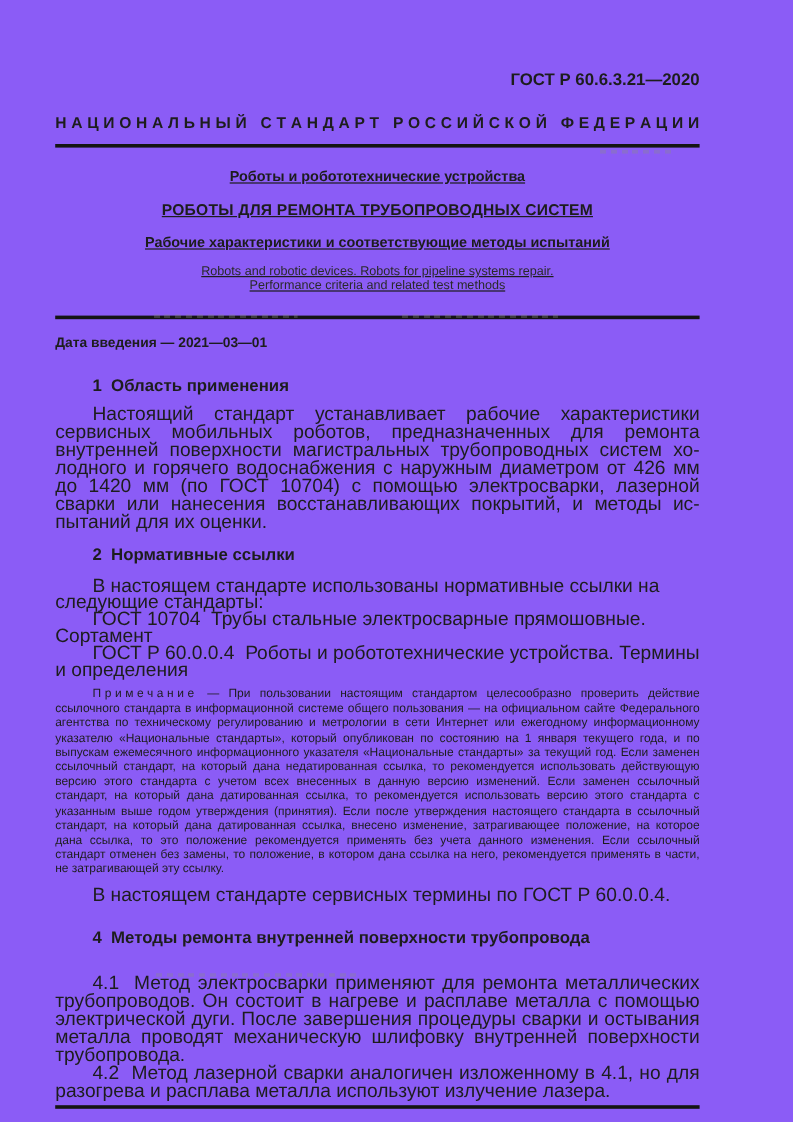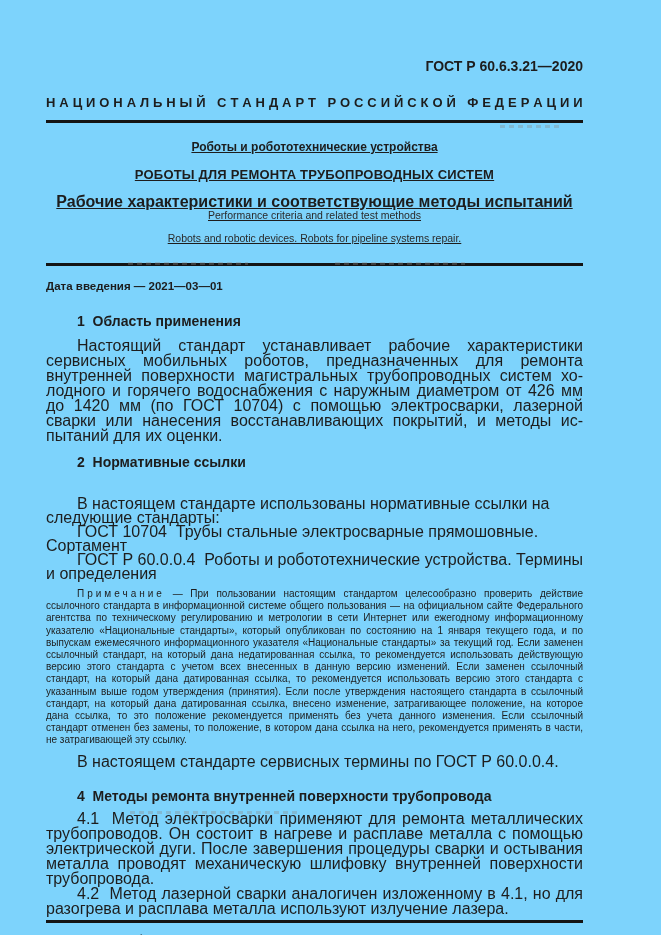--- a/index.html
+++ b/index.html
@@ -2,54 +2,54 @@
 <html lang="ru"><head>
 <meta charset="utf-8">
 <style>
   html, body { margin: 0; padding: 0; background: #ffffff; }
   .page {
     position: relative;
     width: 661px;
     height: 935px;
     box-sizing: border-box;
     padding: 58px 78px 0 46px;
-    background: #7dd3fc;
+    background: #8b5cf6;
     font-family: "Liberation Sans", sans-serif;
     color: #1d1d1d;
     overflow: hidden;
   }
   .doc-code { text-align: right; font-weight: bold; font-size: 14px; line-height: 16px; }
   .fed-header { margin-top: 21px; font-weight: bold; font-size: 13px; line-height: 16px; white-space: nowrap; }
   .letterjust { display: flex; justify-content: space-between; }
   .rule { height: 3px; background: #141414; }
   .rule1 { margin-top: 9px; }
   .rule2 { margin-top: 19px; }
   .rule3 { margin-top: 4px; }
   .title-block { text-align: center; text-decoration: underline; }
   .subject { margin-top: 17px; font-weight: bold; font-size: 12px; line-height: 14px; }
   .main-title { margin-top: 13px; font-weight: bold; font-size: 13px; line-height: 15px; letter-spacing: 0.2px; }
-  .subtitle { margin-top: 13px; font-weight: bold; font-size: 16px; line-height: 14px; }
+  .subtitle { margin-top: 13px; font-weight: bold; font-size: 12px; line-height: 14px; }
   .en-title { font-size: 10.5px; line-height: 12px; color: #2a2a2a; }
   .en-first { margin-top: 11px; }
   .date { margin-top: 13px; text-align: left; font-weight: bold; font-size: 11.5px; line-height: 14px; }
   .sec-h { margin: 0; padding-left: 31px; font-weight: bold; font-size: 14px; line-height: 17px; }
   .h-scope { margin-top: 20px; }
   .h-refs { margin-top: 11px; }
   .h-terms { margin-top: 10px; }
   .h-methods { margin-top: 19px; }
   .body { margin: 0; font-size: 16px; line-height: 15px; }
   .ind { text-indent: 31px; }
   .just { text-align: justify; }
   .p-scope { margin-top: 8px; }
   .refline { line-height: 14px; }
-  .refintro { margin-top: 26px; }
+  .refintro { margin-top: 11px; }
   .p-terms { margin-top: 8px; line-height: 14px; }
   .note { margin: 7px 0 0 0; font-size: 10px; line-height: 12.2px; text-align: justify; text-indent: 31px; }
   .note-label { letter-spacing: 3px; }
-  .p41 { margin-top: 6px; }
+  .p41 { margin-top: 22px; }
   .p42 { margin-top: 0; }
   .edition { margin-top: 9px; font-weight: bold; font-size: 11.5px; line-height: 14px; padding-left: 32px; }
   .page-num { margin-top: 2px; text-align: right; font-size: 12px; line-height: 14px; }
   .artifact {
     position: absolute;
     height: 3px;
     opacity: 0.35;
     filter: blur(0.6px);
     background: repeating-linear-gradient(90deg, #8a8a8a 0 5px, transparent 5px 9px);
   }
@@ -109,22 +109,22 @@
       <span>И</span>
       <span>И</span>
     </div>
 
   <div class="rule rule1"></div>
 
   <div class="title-block">
     <div class="subject">Роботы и робототехнические устройства</div>
     <div class="main-title">РОБОТЫ ДЛЯ РЕМОНТА ТРУБОПРОВОДНЫХ СИСТЕМ</div>
     <div class="subtitle">Рабочие характеристики и соответствующие методы испытаний</div>
+    <div class="en-title en-first">Robots and robotic devices. Robots for pipeline systems repair.</div>
     <div class="en-title">Performance criteria and related test methods</div>
-    <div class="en-title en-first">Robots and robotic devices. Robots for pipeline systems repair.</div>
   </div>
 
   <div class="rule rule2"></div>
 
   <div class="date">Дата введения — 2021—03—01</div>
 
   <h2 class="sec-h h-scope">1&nbsp; Область применения</h2>
   <p class="body ind just p-scope">Настоящий стандарт устанавливает рабочие характеристики сервисных мобильных роботов, предназначенных для ремонта внутренней поверхности магистральных трубопроводных систем хо­лодного и горячего водоснабжения с наружным диаметром от 426 мм до 1420 мм (по ГОСТ 10704) с помощью электросварки, лазерной сварки или нанесения восстанавливающих покрытий, и методы ис­пытаний для их оценки.</p>
 
   <h2 class="sec-h h-refs">2&nbsp; Нормативные ссылки</h2>

